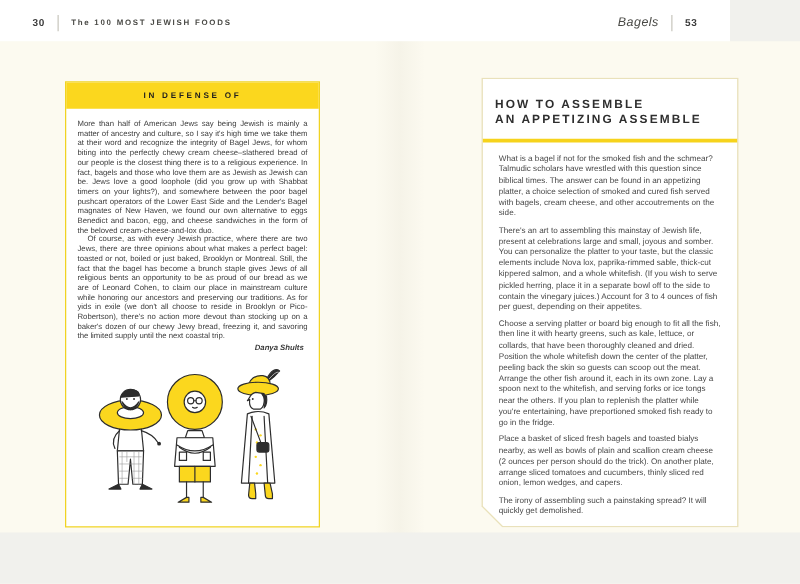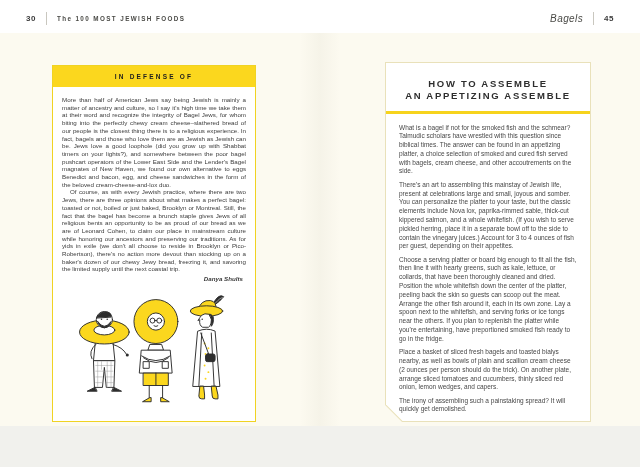--- a/index.html
+++ b/index.html
@@ -6,21 +6,21 @@
   body{
     width:640px;height:467px;overflow:hidden;position:relative;
     background:#f1f1ed;
     font-family:"Liberation Sans", sans-serif;
     -webkit-font-smoothing:antialiased;
   }
   .screen{position:absolute;inset:0;}
 
   
   .topbar{
-    position:absolute;left:0;top:0;width:640px;height:33px;background:#ffffff;
+    position:absolute;left:0;top:0;width:584px;height:33px;background:#ffffff;
     border-bottom:1px solid #d9d7cf;
     display:flex;align-items:center;justify-content:space-between;
     box-sizing:border-box;padding:18px 26px;
   }
   .hgroup{display:flex;align-items:center;gap:10px;}
   .pagenum{font-size:8px;font-weight:bold;color:#3a3a3a;letter-spacing:0.5px;}
   .vdiv{width:1px;height:13px;background:#c9c7bf;}
   .booktitle{font-size:6.3px;font-weight:bold;color:#4a4a46;letter-spacing:1.4px;}
   .chaptitle{font-size:10px;font-style:italic;color:#4a4a46;letter-spacing:0.4px;margin-left:16px;}
 
@@ -57,21 +57,21 @@
   .rightbox{
     position:absolute;left:385px;top:29px;width:206px;height:360px;
     background:#e9e1ba;
     clip-path:polygon(0 0,100% 0,100% 100%,17px 100%,0 calc(100% - 17px));
   }
   .rightbox-inner{
     position:absolute;left:1px;top:1px;right:1px;bottom:1px;background:#ffffff;
     clip-path:polygon(0 0,100% 0,100% 100%,16.5px 100%,0 calc(100% - 16.5px));
   }
   .rb-title{
-    margin:15px 10px 0;text-align:center;
+    margin:15px 10px 0;text-align:left;
     font-size:9.5px;font-weight:bold;letter-spacing:1.7px;line-height:12px;color:#2e2e2e;
   }
   .rb-title span{display:block;}
   .rb-rule{height:2.5px;background:#f6d31c;margin-top:9px;}
   .rb-body{
     padding:10px 12px 0 13px;
     font-size:6.5px;line-height:8.8px;color:#474747;text-align:left;
   }
   .rb-body p{margin:0 0 4.5px 0;}
 </style>
@@ -82,21 +82,21 @@
 
   <header class="topbar">
     <div class="hgroup">
       <span class="pagenum">30</span>
       <span class="vdiv"></span>
       <span class="booktitle">The 100 MOST JEWISH FOODS</span>
     </div>
     <div class="hgroup">
       <span class="chaptitle">Bagels</span>
       <span class="vdiv"></span>
-      <span class="pagenum">45</span>
+      <span class="pagenum">53</span>
     </div>
   </header>
 
   <div class="pages">
     <div class="gutter"></div>
 
     <section class="leftbox">
       <div class="lb-title">IN DEFENSE OF</div>
       <div class="lb-body">
         <p>More than half of American Jews say being Jewish is mainly a matter of ancestry and culture, so I say it's high time we take them at their word and recognize the integrity of Bagel Jews, for whom biting into the perfectly chewy cream cheese–slathered bread of our people is the closest thing there is to a religious experience. In fact, bagels and those who love them are as Jewish as Jewish can be. Jews love a good loophole (did you grow up with Shabbat timers on your lights?), and somewhere between the poor bagel pushcart operators of the Lower East Side and the Lender's Bagel magnates of New Haven, we found our own alternative to eggs Benedict and bacon, egg, and cheese sandwiches in the form of the beloved cream-cheese-and-lox duo.</p>

